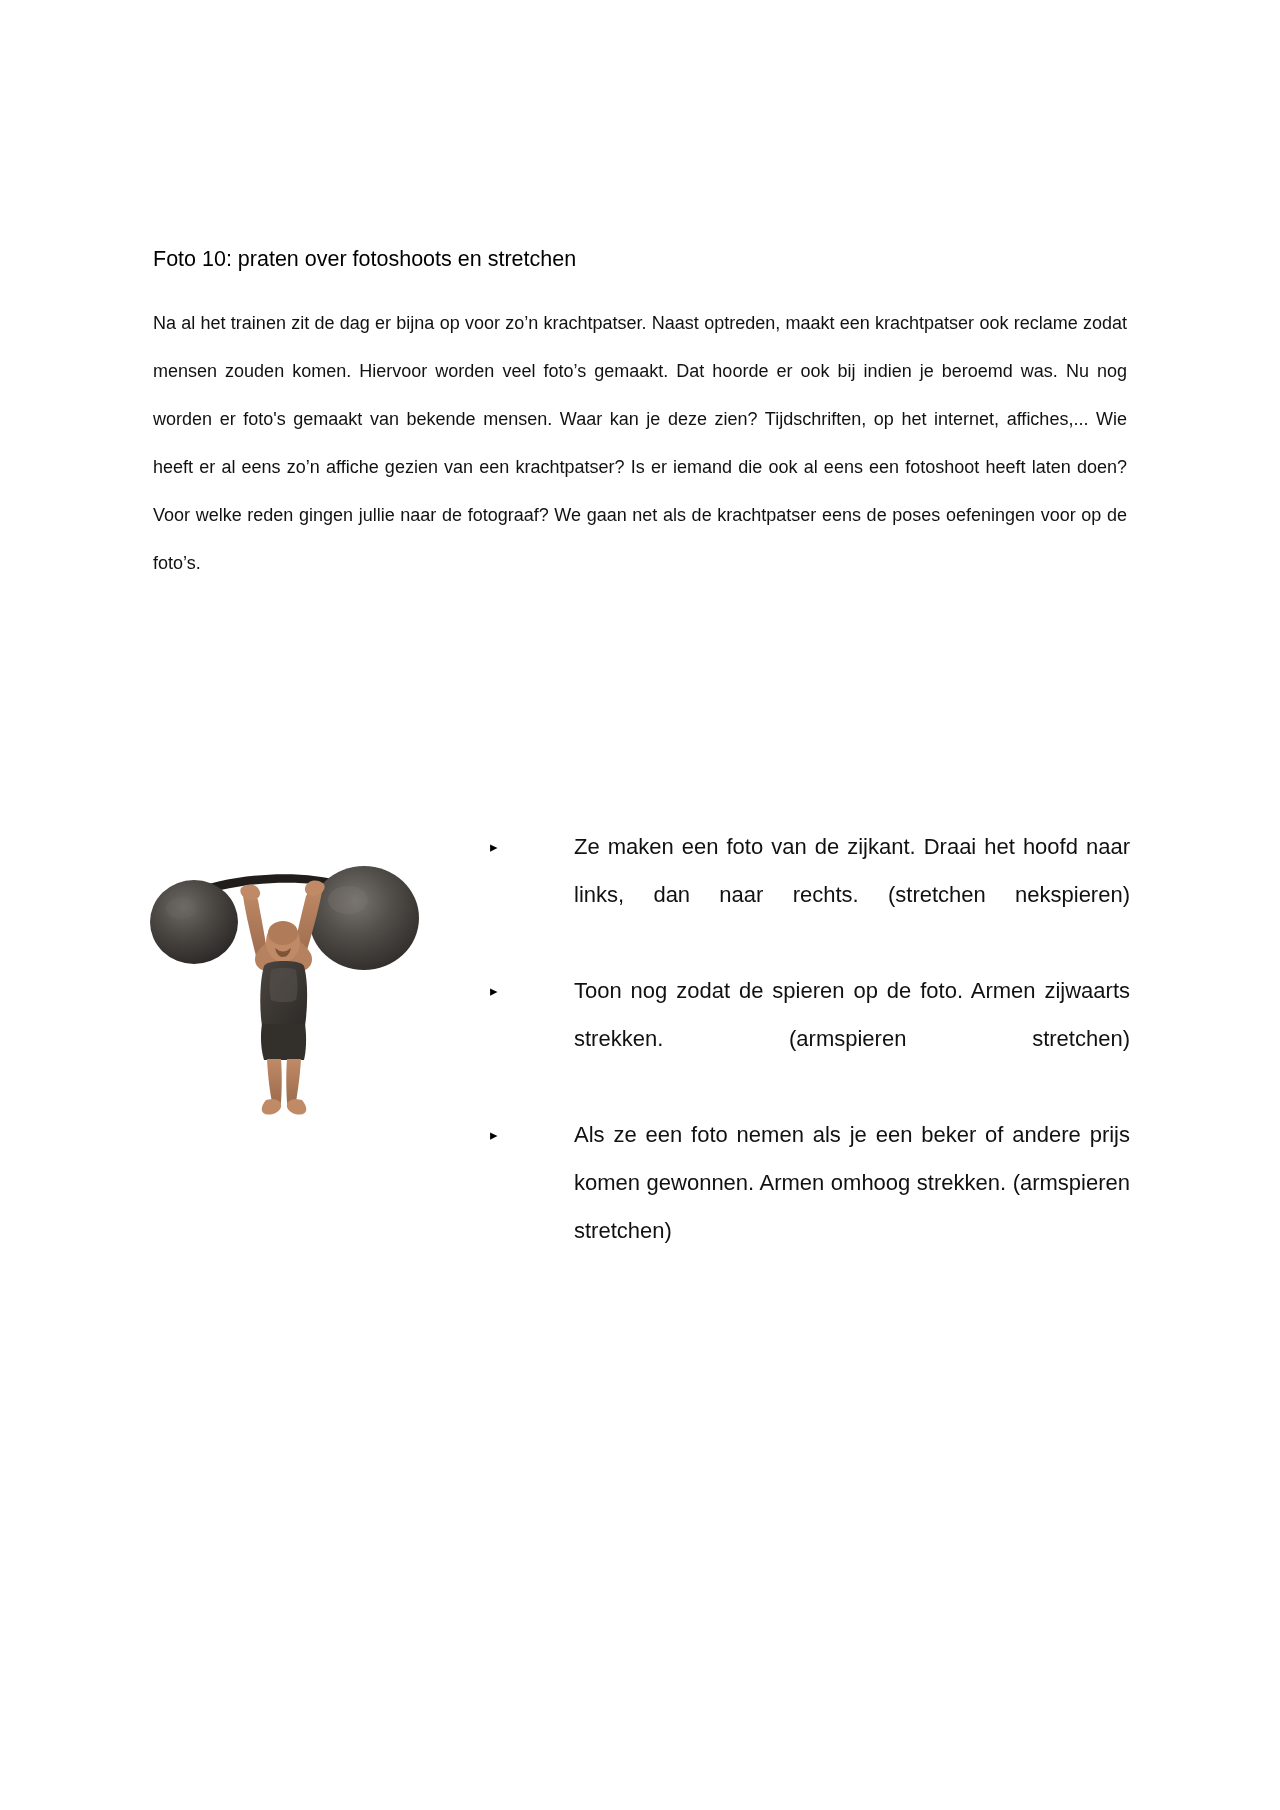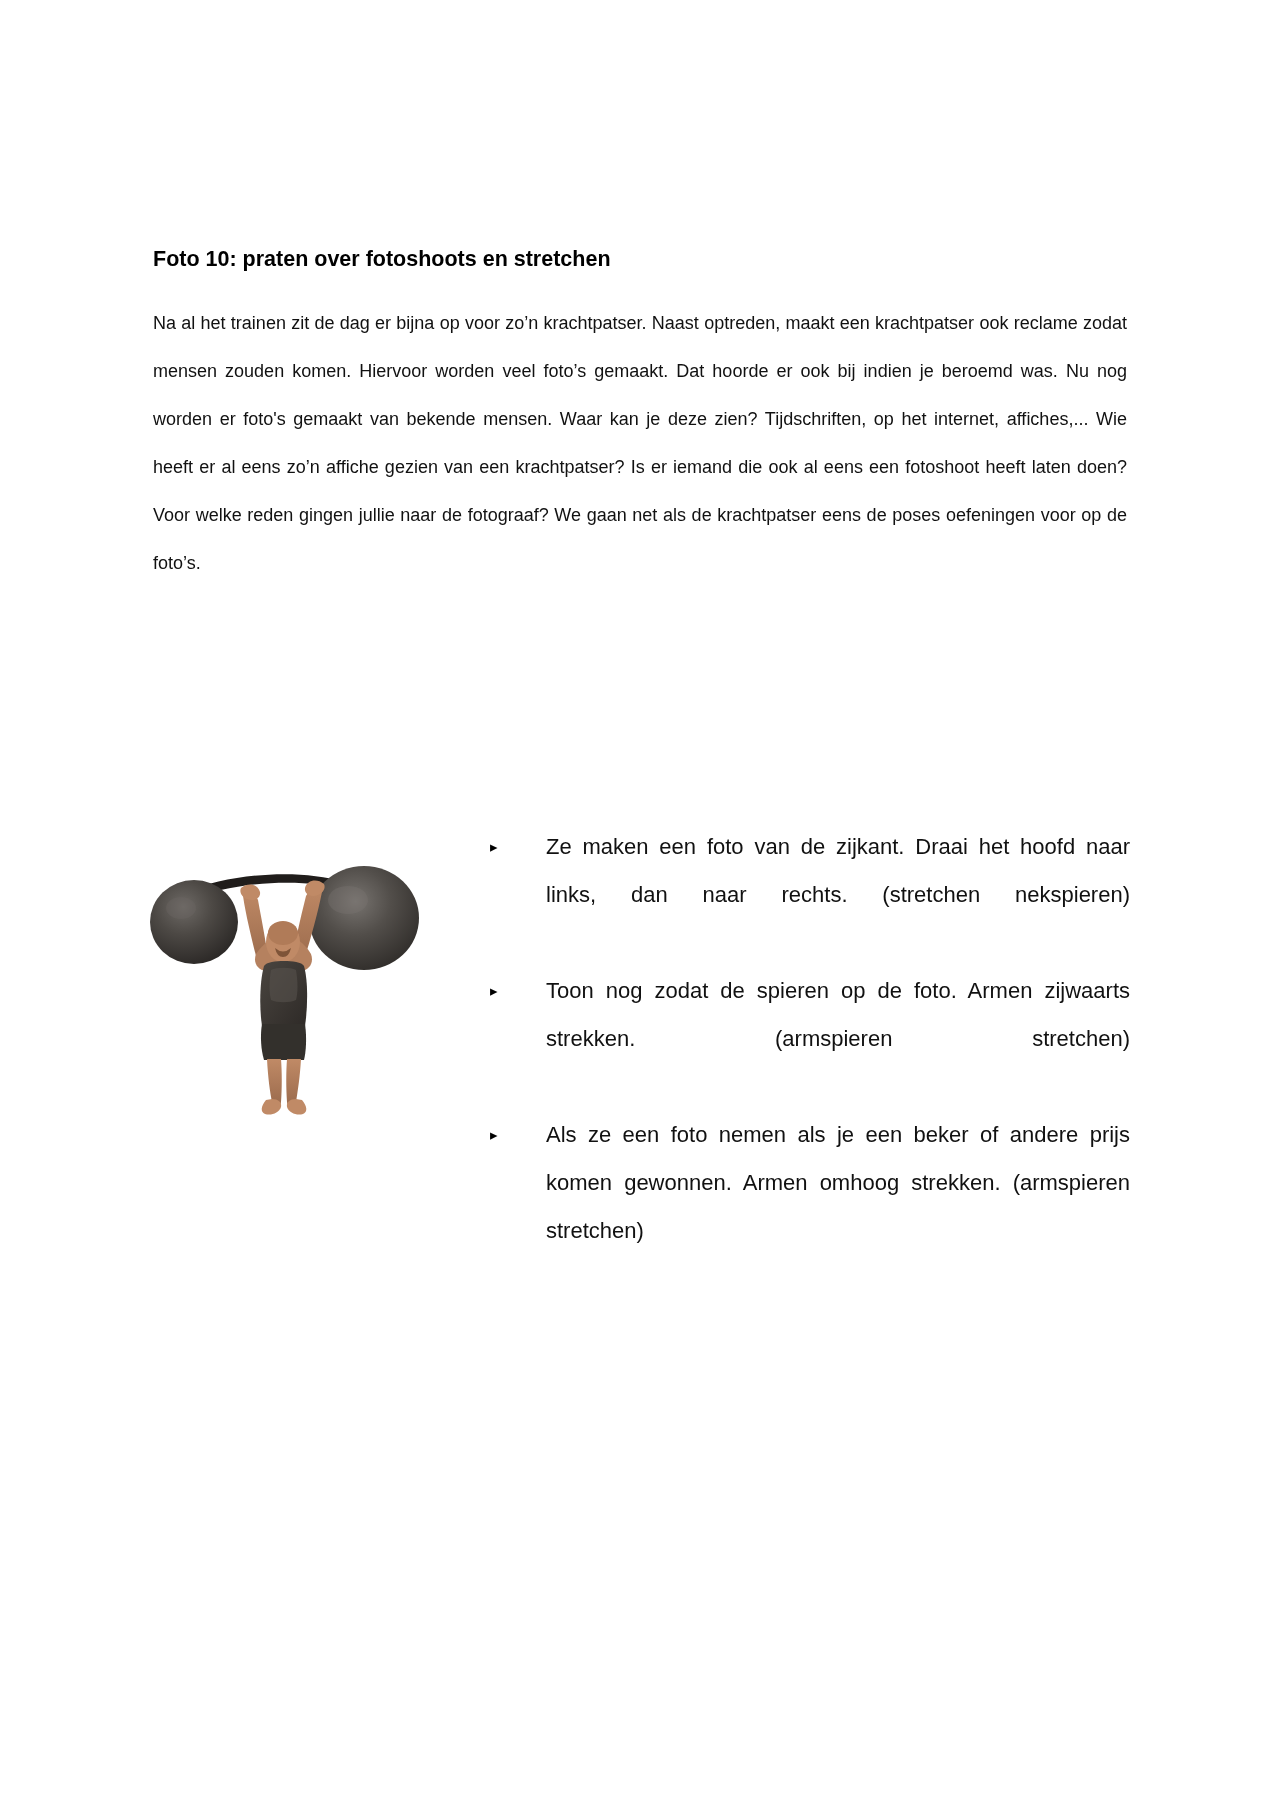--- a/index.html
+++ b/index.html
@@ -47,21 +47,21 @@
     font-size: 24px;
     font-weight: normal;
     line-height: 30px;
     letter-spacing: 0.2px;
     margin: 0 0 30px 0;
     color: #1a1a1a;
   }
 
   .sub-title {
     font-size: 21.5px;
-    font-weight: bold;
+    font-weight: normal;
     line-height: 28px;
     margin: 0 0 26px 0;
     color: #000000;
   }
 
   .body-par {
     font-size: 18px;
     line-height: 48px;
     text-align: justify;
     text-justify: inter-word;
@@ -111,20 +111,21 @@
     position: absolute;
     left: 0;
     top: 0;
     width: 20px;
     line-height: 48px;
     font-size: 15px;
     color: #000;
   }
   .bullet-item .btext {
     display: block;
+    margin-left: 28px;
   }
   
   .bullet-item .btext::after {
     content: "";
     display: inline-block;
     width: 100%;
   }
 </style>
 </head>
 <body>

